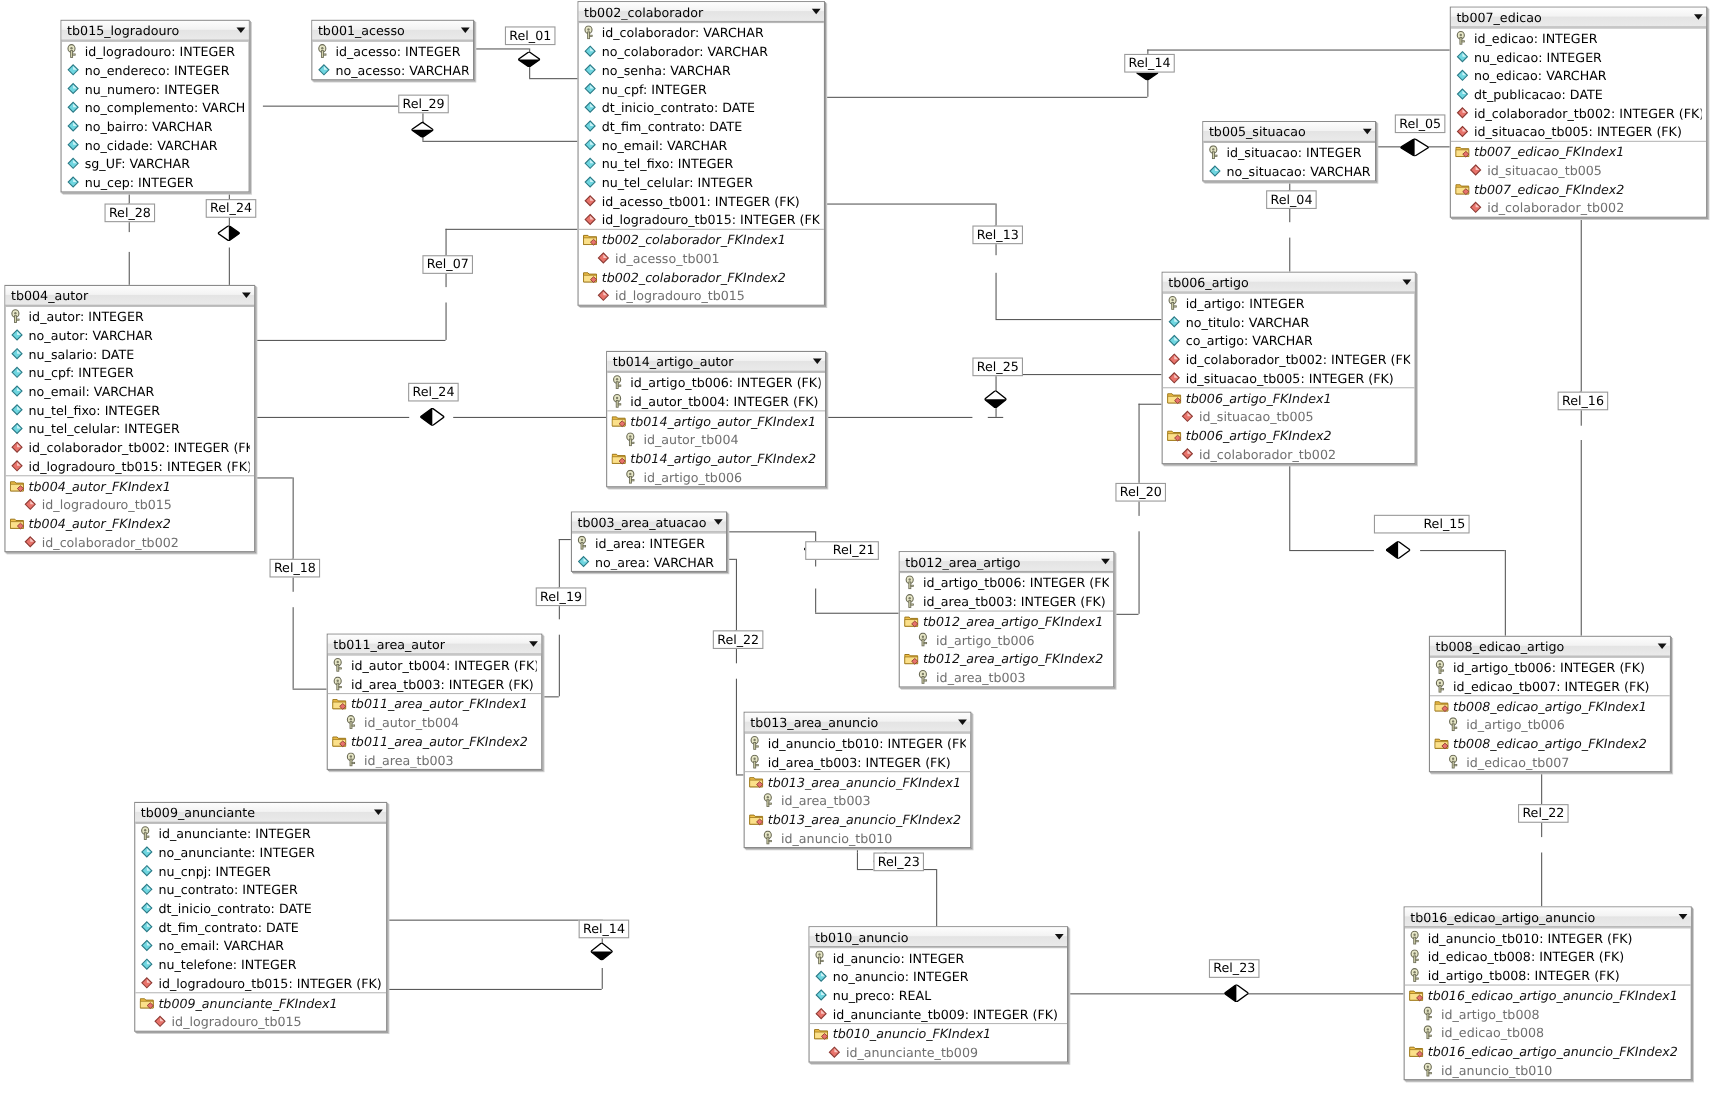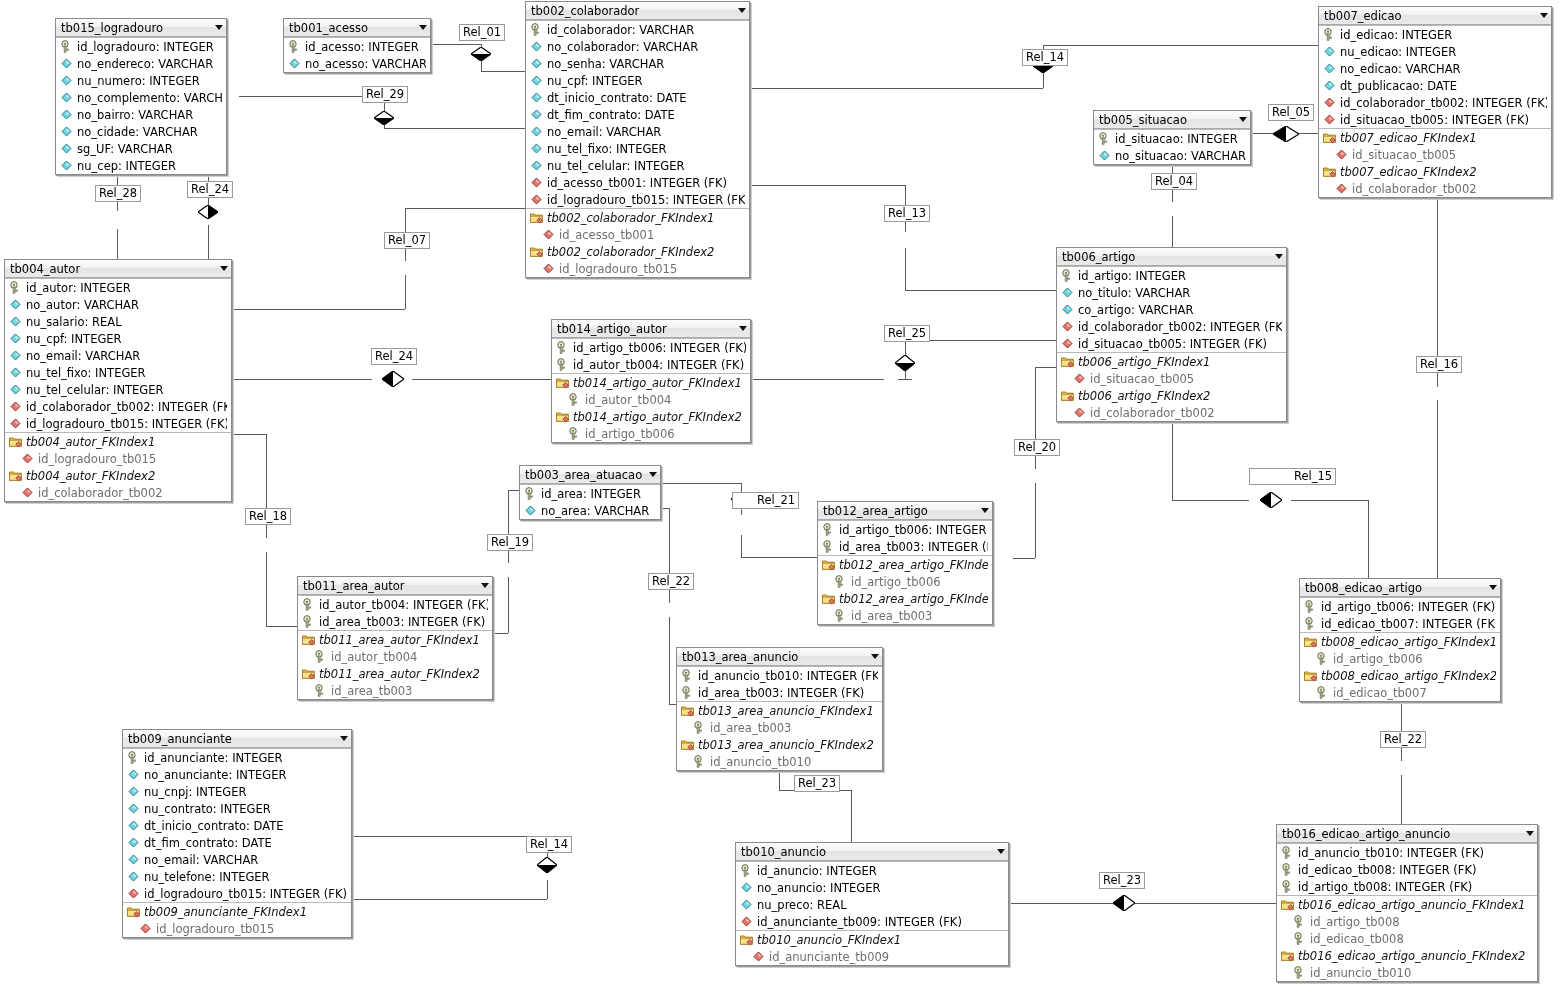--- a/index.html
+++ b/index.html
@@ -315,21 +315,21 @@
             </span>
             <span class="lbl">id_logradouro: INTEGER</span>
           </div>
           <div class="row">
             <span class="ico">
               <svg width="13" height="13" viewBox="0 0 13 13">
                 <polygon points="6.5,2 11,6.5 6.5,11 2,6.5" fill="#6fd6e0" stroke="#2b7a86" stroke-width="1"></polygon>
                 <polygon points="6.5,3.2 9.8,6.5 6.5,6.5" fill="#cdf3f7"></polygon>
               </svg>
             </span>
-            <span class="lbl">no_endereco: VARCHAR</span>
+            <span class="lbl">no_endereco: INTEGER</span>
           </div>
           <div class="row">
             <span class="ico">
               <svg width="13" height="13" viewBox="0 0 13 13">
                 <polygon points="6.5,2 11,6.5 6.5,11 2,6.5" fill="#6fd6e0" stroke="#2b7a86" stroke-width="1"></polygon>
                 <polygon points="6.5,3.2 9.8,6.5 6.5,6.5" fill="#cdf3f7"></polygon>
               </svg>
             </span>
             <span class="lbl">nu_numero: INTEGER</span>
           </div>
@@ -804,21 +804,21 @@
             </span>
             <span class="lbl">no_autor: VARCHAR</span>
           </div>
           <div class="row">
             <span class="ico">
               <svg width="13" height="13" viewBox="0 0 13 13">
                 <polygon points="6.5,2 11,6.5 6.5,11 2,6.5" fill="#6fd6e0" stroke="#2b7a86" stroke-width="1"></polygon>
                 <polygon points="6.5,3.2 9.8,6.5 6.5,6.5" fill="#cdf3f7"></polygon>
               </svg>
             </span>
-            <span class="lbl">nu_salario: REAL</span>
+            <span class="lbl">nu_salario: DATE</span>
           </div>
           <div class="row">
             <span class="ico">
               <svg width="13" height="13" viewBox="0 0 13 13">
                 <polygon points="6.5,2 11,6.5 6.5,11 2,6.5" fill="#6fd6e0" stroke="#2b7a86" stroke-width="1"></polygon>
                 <polygon points="6.5,3.2 9.8,6.5 6.5,6.5" fill="#cdf3f7"></polygon>
               </svg>
             </span>
             <span class="lbl">nu_cpf: INTEGER</span>
           </div>
@@ -1000,21 +1000,21 @@
             <span class="ico">
               <svg width="13" height="13" viewBox="0 0 13 13">
                 <polygon points="6.5,2 11,6.5 6.5,11 2,6.5" fill="#6fd6e0" stroke="#2b7a86" stroke-width="1"></polygon>
                 <polygon points="6.5,3.2 9.8,6.5 6.5,6.5" fill="#cdf3f7"></polygon>
               </svg>
             </span>
             <span class="lbl">no_area: VARCHAR</span>
           </div>
         </div>
       </div>
-      <div class="tbl" style="left: 817px; top: 501px; width: 176px;">
+      <div class="tbl" style="left: 817px; top: 501px; width: 196px;">
         <div class="tbl-hdr">
           <span class="tname">tb012_area_artigo</span>
           <span class="caret"></span>
         </div>
         <div class="rows">
           <div class="row sep-top">
             <span class="ico">
               <svg width="13" height="13" viewBox="0 0 13 13">
                 <ellipse cx="5" cy="4" rx="3.2" ry="3.4" fill="#e8e8c8" stroke="#6a6a55" stroke-width="1"></ellipse>
                 <rect x="4.2" y="6" width="1.8" height="6.2" fill="#d8d8b0" stroke="#6a6a55" stroke-width="0.8"></rect>
@@ -1216,21 +1216,21 @@
                 <ellipse cx="5" cy="4" rx="3.2" ry="3.4" fill="#e8e8c8" stroke="#6a6a55" stroke-width="1"></ellipse>
                 <rect x="4.2" y="6" width="1.8" height="6.2" fill="#d8d8b0" stroke="#6a6a55" stroke-width="0.8"></rect>
                 <rect x="6" y="9" width="2.4" height="1.2" fill="#d8d8b0" stroke="#6a6a55" stroke-width="0.7"></rect>
                 <circle cx="5" cy="3.8" r="1.1" fill="#7d7d66"></circle>
               </svg>
             </span>
             <span class="lbl">id_anuncio_tb010</span>
           </div>
         </div>
       </div>
-      <div class="tbl" style="left: 1299px; top: 578px; width: 202px;">
+      <div class="tbl" style="left: 1299px; top: 578px; width: 220px;">
         <div class="tbl-hdr">
           <span class="tname">tb008_edicao_artigo</span>
           <span class="caret"></span>
         </div>
         <div class="rows">
           <div class="row sep-top">
             <span class="ico">
               <svg width="13" height="13" viewBox="0 0 13 13">
                 <ellipse cx="5" cy="4" rx="3.2" ry="3.4" fill="#e8e8c8" stroke="#6a6a55" stroke-width="1"></ellipse>
                 <rect x="4.2" y="6" width="1.8" height="6.2" fill="#d8d8b0" stroke="#6a6a55" stroke-width="0.8"></rect>
@@ -1398,21 +1398,21 @@
             <span class="ico">
               <svg width="13" height="13" viewBox="0 0 13 13">
                 <polygon points="6.5,2 11,6.5 6.5,11 2,6.5" fill="#e8736b" stroke="#8c3a33" stroke-width="1"></polygon>
                 <polygon points="6.5,3.2 9.8,6.5 6.5,6.5" fill="#f7c9c5"></polygon>
               </svg>
             </span>
             <span class="lbl">id_logradouro_tb015</span>
           </div>
         </div>
       </div>
-      <div class="tbl" style="left: 735px; top: 842px; width: 274px;">
+      <div class="tbl" style="left: 735px; top: 842px; width: 236px;">
         <div class="tbl-hdr">
           <span class="tname">tb010_anuncio</span>
           <span class="caret"></span>
         </div>
         <div class="rows">
           <div class="row sep-top">
             <span class="ico">
               <svg width="13" height="13" viewBox="0 0 13 13">
                 <ellipse cx="5" cy="4" rx="3.2" ry="3.4" fill="#e8e8c8" stroke="#6a6a55" stroke-width="1"></ellipse>
                 <rect x="4.2" y="6" width="1.8" height="6.2" fill="#d8d8b0" stroke="#6a6a55" stroke-width="0.8"></rect>

